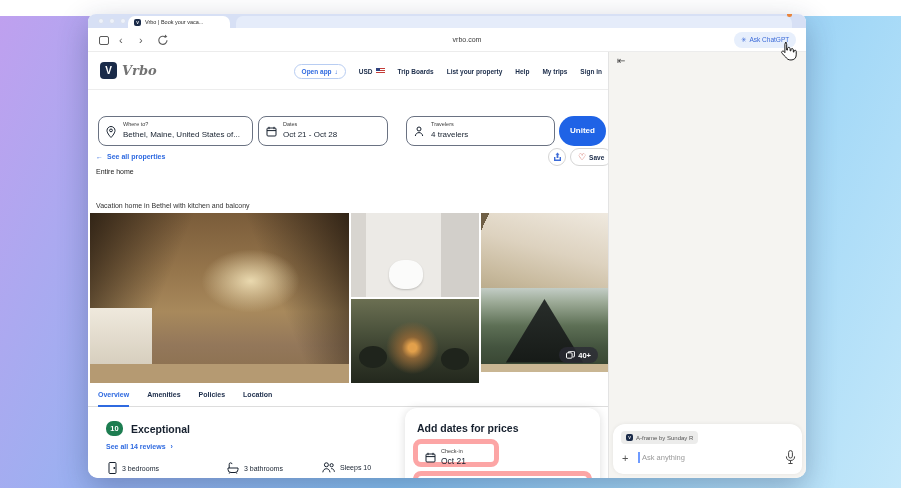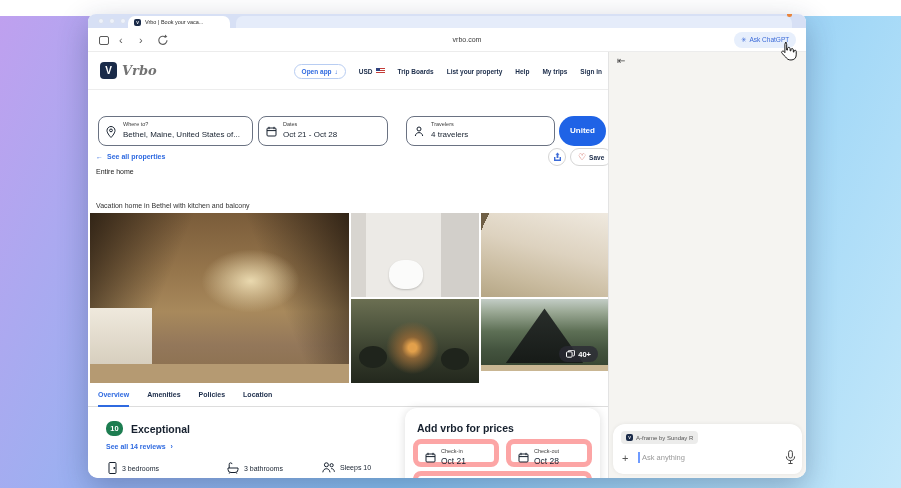--- a/index.html
+++ b/index.html
@@ -213,21 +213,21 @@
         <div class="floor"></div>
       </div>
       <div class="ph ph-bath" style="left:263px;top:161px;width:128px;height:84px">
         <div class="toilet"></div>
       </div>
       <div class="ph ph-room" style="left:393px;top:161px;width:127px;height:84px"></div>
       <div class="ph ph-fire" style="left:263px;top:247px;width:128px;height:84px">
         <div class="chair" style="left:6%;bottom:18%"></div>
         <div class="chair" style="right:8%;bottom:16%"></div>
       </div>
-      <div class="ph ph-ext" style="left:393px;top:247px;width:127px;height:72px">
+      <div class="ph ph-ext" style="left:393px;top:236px;width:127px;height:84px">
         <div class="cabin"></div>
         <div class="deck"></div>
         <div class="badge40">
           <svg width="9" height="8" viewBox="0 0 9 8">
             <rect x="0.5" y="1.8" width="5.6" height="5.4" rx="1" fill="none" stroke="#fff"></rect>
             <path d="M2.6 1.8V1a.7.7 0 0 1 .7-.7h4.4a.7.7 0 0 1 .7.7v4.2a.7.7 0 0 1-.7.7h-.9" fill="none" stroke="#fff"></path>
           </svg>
           <span>40+</span>
         </div>
       </div>
@@ -267,37 +267,29 @@
         <svg width="13" height="11" viewBox="0 0 13 11">
           <circle cx="4.4" cy="2.8" r="2" fill="none" stroke="#16202e"></circle>
           <path d="M0.8 10.3c.3-2.4 1.8-3.6 3.6-3.6s3.3 1.2 3.6 3.6" fill="none" stroke="#16202e"></path>
           <circle cx="9.6" cy="3.2" r="1.6" fill="none" stroke="#16202e"></circle>
           <path d="M9.2 6.6c1.8 0 3 1.1 3.2 3.2" fill="none" stroke="#16202e"></path>
         </svg>
         <span>Sleeps 10</span>
       </div>
 
       <div class="abs bcard">
-        <div class="abs bctitle" style="left:12px;top:14px">Add vrbo for prices</div>
+        <div class="abs bctitle" style="left:12px;top:14px">Add dates for prices</div>
         <div class="bfield" style="left:8px;top:31px;width:86px;height:28px">
           <svg class="bficon" width="11" height="11" viewBox="0 0 11 11">
             <rect x="1" y="2" width="9" height="8" rx="1" fill="none" stroke="#16202e"></rect>
             <path d="M3 .8v2.4M8 .8v2.4M1 4.6h9" stroke="#16202e" fill="none"></path>
           </svg>
           <div class="lab">Check-in</div>
           <div class="val">Oct 21</div>
         </div>
-        <div class="bfield" style="left:101px;top:31px;width:86px;height:28px">
-          <svg class="bficon" width="11" height="11" viewBox="0 0 11 11">
-            <rect x="1" y="2" width="9" height="8" rx="1" fill="none" stroke="#16202e"></rect>
-            <path d="M3 .8v2.4M8 .8v2.4M1 4.6h9" stroke="#16202e" fill="none"></path>
-          </svg>
-          <div class="lab">Check-out</div>
-          <div class="val">Oct 28</div>
-        </div>
         <div class="bfield" style="left:8px;top:63px;width:179px;height:26px">
           <div class="lab" style="left:30px">Travelers</div>
         </div>
       </div>
     </div>
 
     <div class="abs sidebar">
       <div class="abs collapse" style="left:8px;top:3px">⇤</div>
       <div class="composer">
         <div class="chip">

